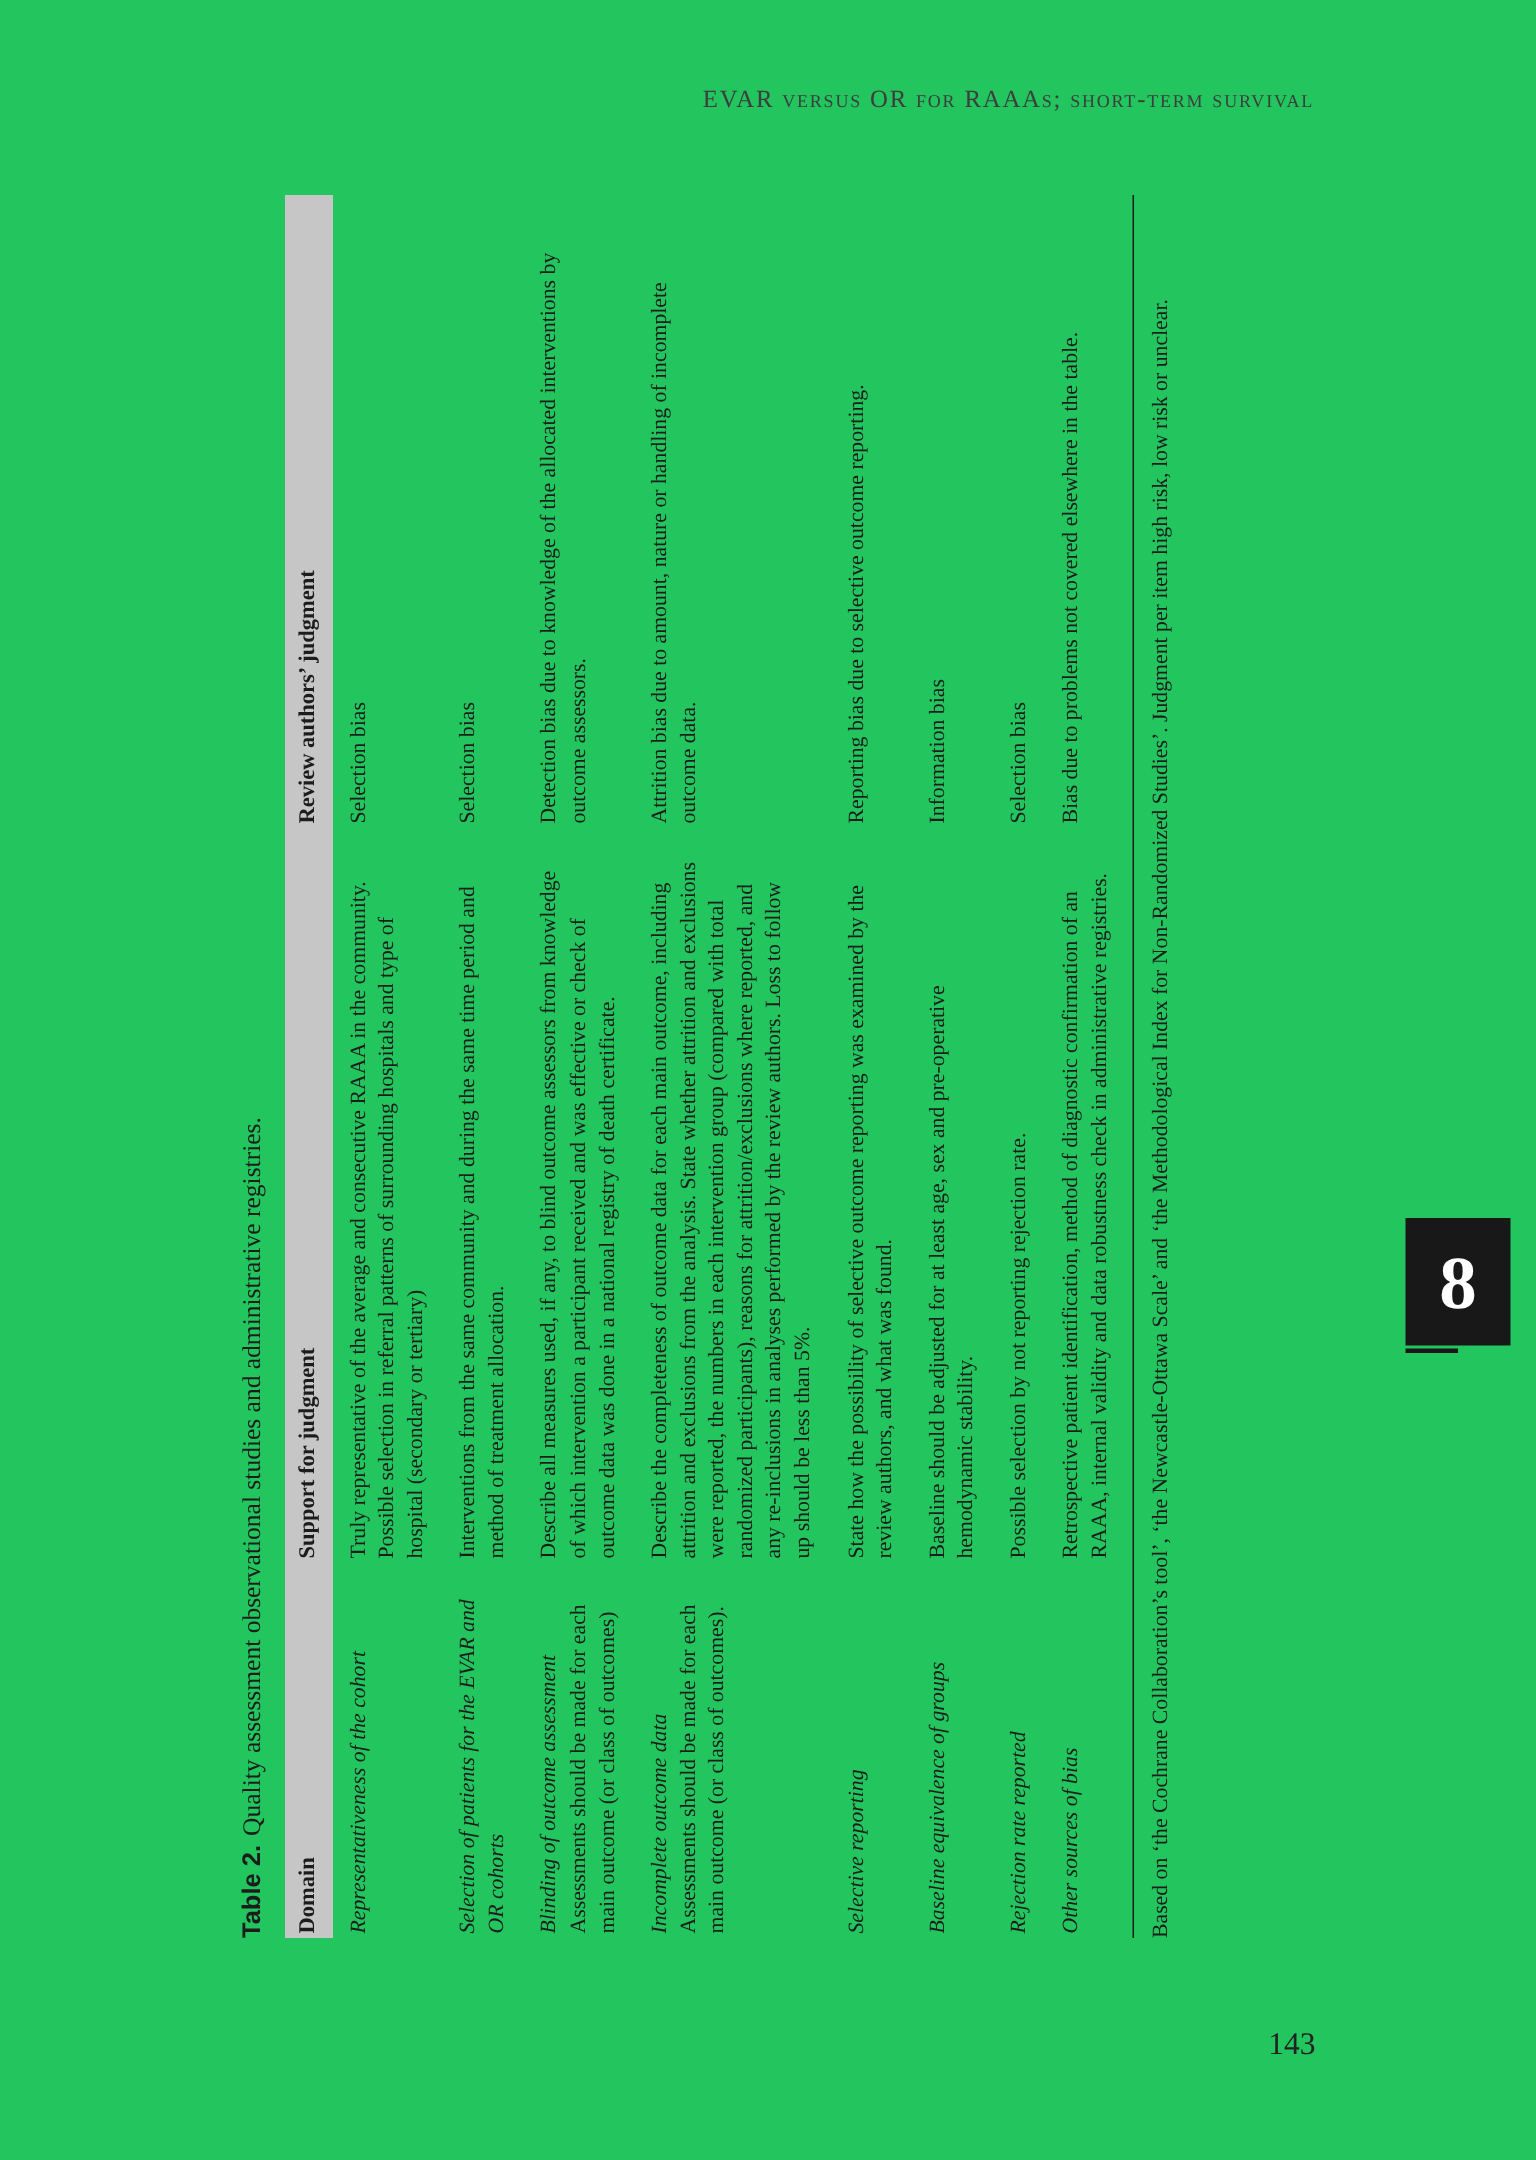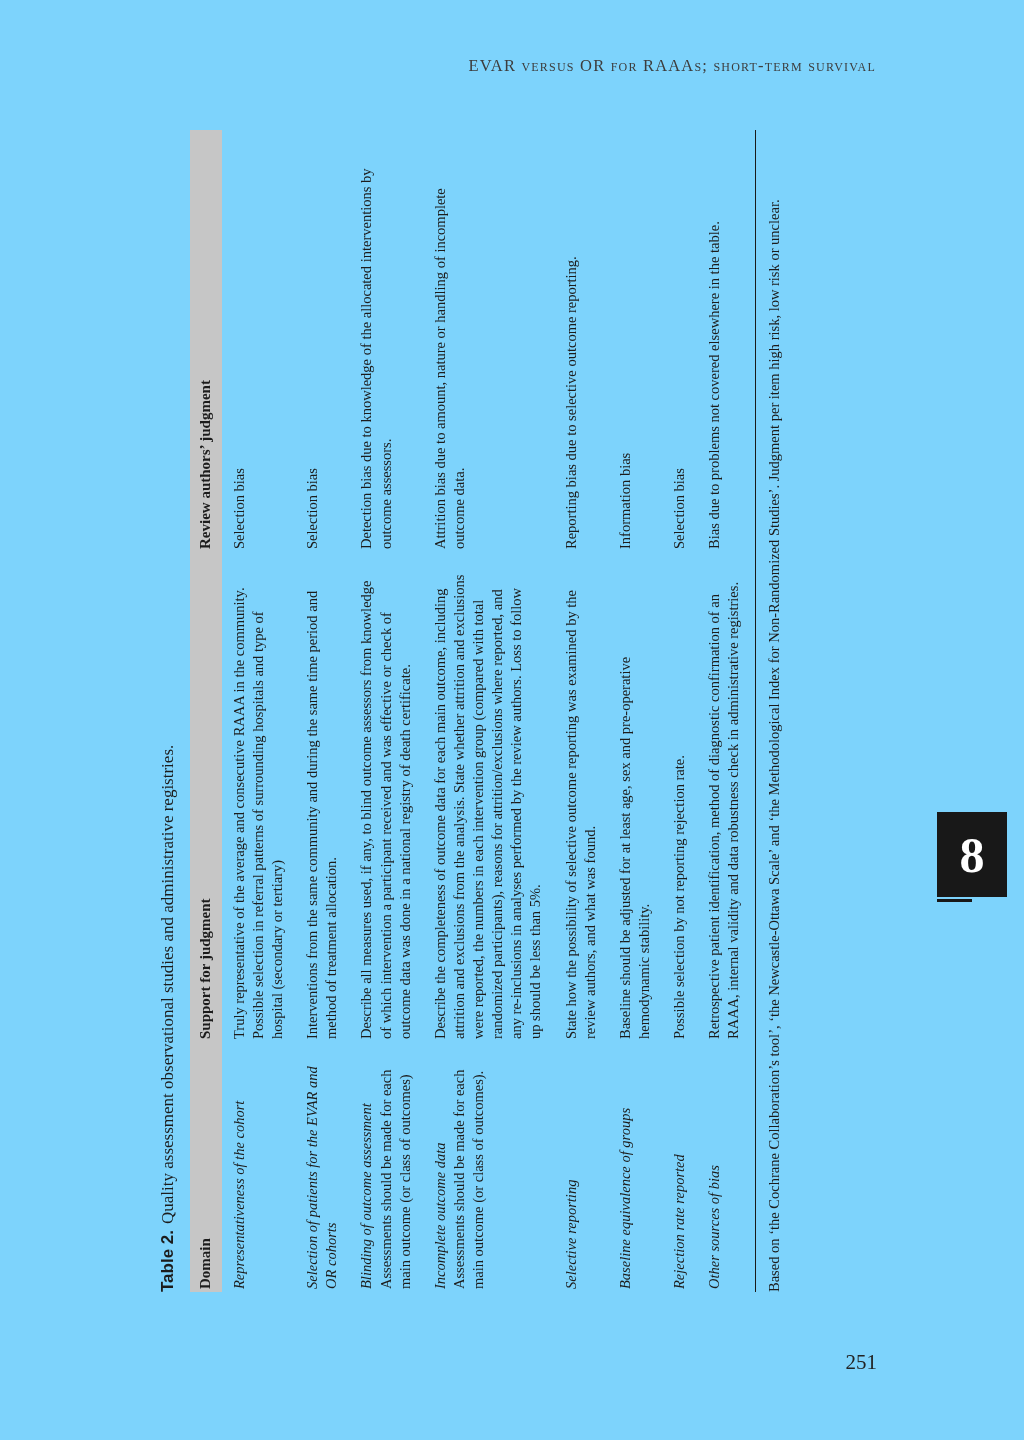--- a/index.html
+++ b/index.html
@@ -8,21 +8,21 @@
     width: 1024px;
     height: 1440px;
     overflow: hidden;
     background: #ffffff;
   }
   .page {
     position: absolute;
     inset: 0;
     width: 1024px;
     height: 1440px;
-    background: #7dd3fc;
+    background: #22c55e;
     font-family: "Liberation Serif", "DejaVu Serif", serif;
     color: #1c1c1c;
   }
   .running-head {
     position: absolute;
     top: 56px;
     right: 148px;
     font-variant: small-caps;
     letter-spacing: 1.2px;
     font-size: 16.5px;
@@ -121,21 +121,21 @@
 
 <div class="page">
 
   <div class="running-head">EVAR versus OR for RAAAs; short-term survival</div>
 
   <div class="chapter-tab">
     <span class="num">8</span>
   </div>
   <div class="tab-dash"></div>
 
-  <div class="page-number">251</div>
+  <div class="page-number">143</div>
 
   <div class="rot">
 
     <div class="caption">
       <span class="cap-label">Table 2.</span><span>Quality assessment observational studies and administrative registries.</span>
     </div>
 
     <table class="qa">
       <colgroup>
           <col class="c1">

